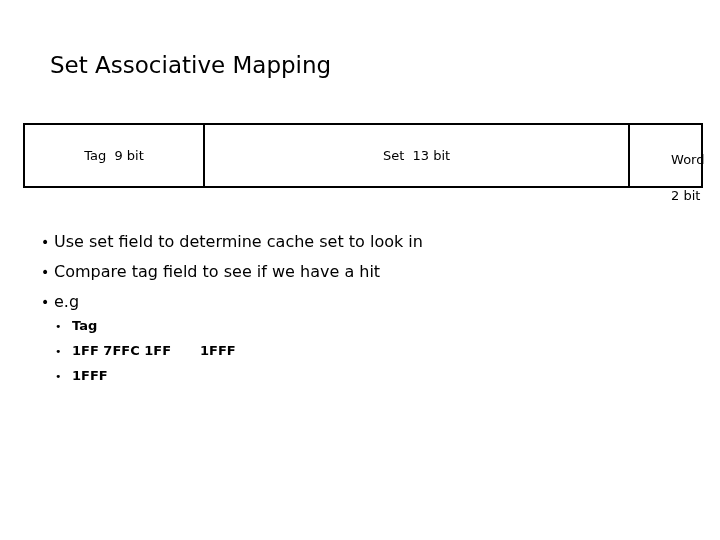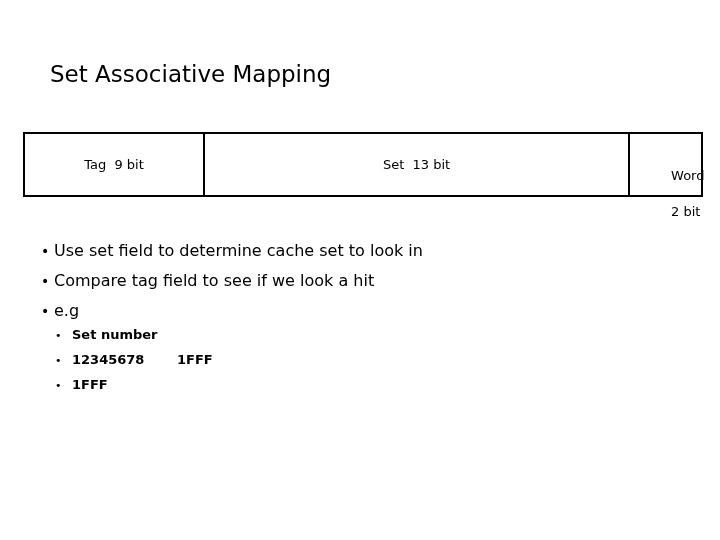--- a/index.html
+++ b/index.html
@@ -12,21 +12,21 @@
     background: #ffffff;
     font-family: "DejaVu Sans", "Liberation Sans", sans-serif;
     color: #000000;
     overflow: hidden;
     position: relative;
   }
 
   #slide {
     position: absolute;
     left: 0;
-    top: 17px;
+    top: 8px;
     width: 720px;
     height: 412px;
   }
 
   
   .title-block {
     position: absolute;
     left: 50px;
     top: 44px;
     width: 620px;
@@ -67,21 +67,21 @@
   .cell-set {
     flex: 1 1 auto;
     border-right: 2px solid #000000;
     align-items: center;
     justify-content: center;
   }
   .cell-word {
     width: 71px;
     align-items: flex-start;
     justify-content: flex-start;
-    padding: 15px 0 0 8px;
+    padding: 8px 0 0 8px;
   }
   .cell-text {
     font-family: "DejaVu Sans", "Liberation Sans", sans-serif;
     font-size: 13px;
     font-weight: 400;
     line-height: 18px;
     color: #000000;
     white-space: pre;
   }
   .cell-text.word-text {
@@ -182,38 +182,38 @@
     </div>
   </div>
 
   <div class="bullets">
     <div class="bullet-row">
       <span class="bullet-mark">•</span>
       <span class="bullet-text">Use set field to determine cache set to look in</span>
     </div>
     <div class="bullet-row">
       <span class="bullet-mark">•</span>
-      <span class="bullet-text">Compare tag field to see if we look a hit</span>
+      <span class="bullet-text">Compare tag field to see if we have a hit</span>
     </div>
     <div class="bullet-row">
       <span class="bullet-mark">•</span>
       <span class="bullet-text">e.g</span>
     </div>
   </div>
 
   <div class="subtable">
 
     <div class="sub-row">
       <span class="sub-mark">•</span>
-      <span class="col-setnum bold-seg">Set number</span>
+      <span class="col-tag bold-seg">Tag</span>
     </div>
 
     <div class="sub-row">
       <span class="sub-mark">•</span>
-      <span class="col-tag bold-seg">12345678</span>
+      <span class="col-address bold-seg">1FF 7FFC 1FF</span>
       <span class="col-data bold-seg">1FFF</span>
       <span class="col-setnum"></span>
     </div>
 
     <div class="sub-row">
       <span class="sub-mark">•</span>
       <span class="col-data bold-seg">1FFF</span>
       <span class="col-setnum"></span>
     </div>
 

